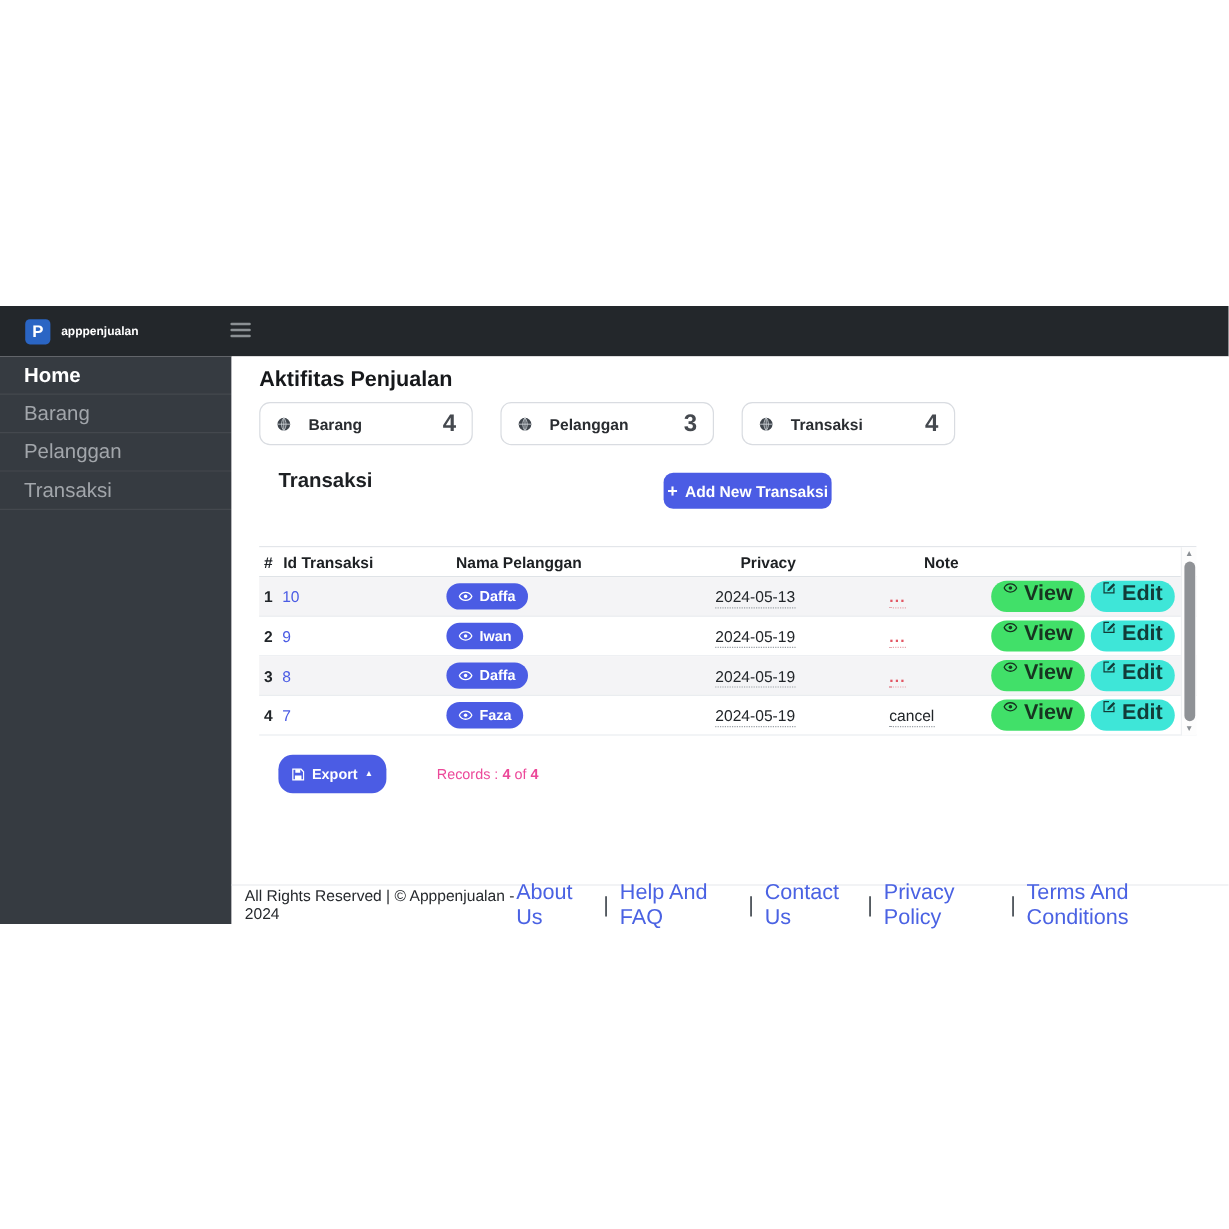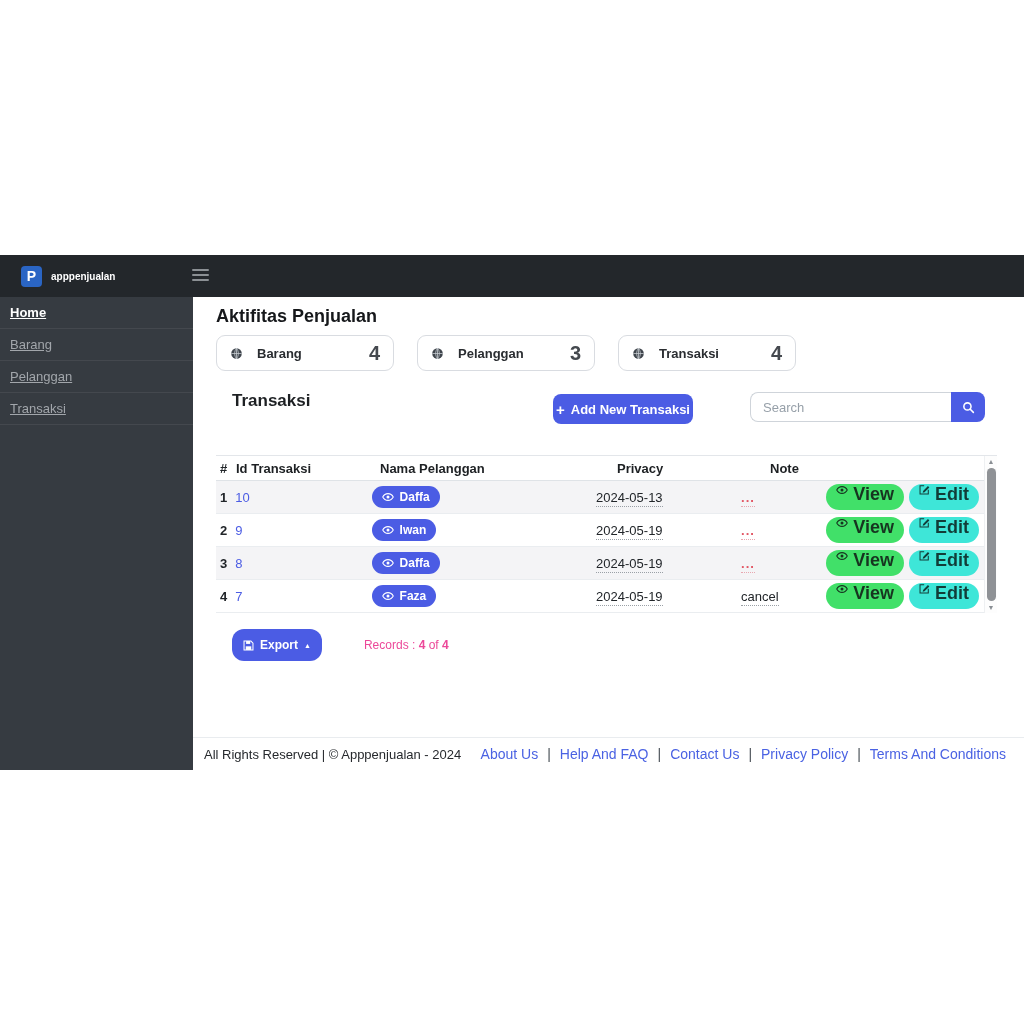--- a/index.html
+++ b/index.html
@@ -13,22 +13,22 @@
   .brand { display:flex; align-items:center; gap:9px; padding-left:21px; cursor:pointer; }
   .brand-logo { width:21px; height:21px; background:#2a65c4; border-radius:4px; color:#fff;
                 font-weight:bold; font-size:14px; display:flex; align-items:center; justify-content:center; }
   .brand-name { color:#fff; font-size:10px; font-weight:600; }
   .hamburger { position:absolute; left:192px; top:14px; width:17px; display:flex;
                flex-direction:column; gap:3px; cursor:pointer; }
   .hamburger span { height:2px; background:#8b9094; border-radius:1px; }
 
   
   .sidebar { position:absolute; left:0; top:297px; width:193px; height:473px; background:#363b41; }
-  .menu-item { height:32px; line-height:32px; padding-left:10px; font-size:13px; color:#a2a6ab;
-               border-bottom:1px solid rgba(255,255,255,.07); cursor:pointer;text-decoration:underline; }
+  .menu-item { height:32px; line-height:32px; padding-left:20px; font-size:17px; color:#a2a6ab;
+               border-bottom:1px solid rgba(255,255,255,.07); cursor:pointer; }
   .menu-item.active { color:#ffffff; font-weight:600; }
 
   
   .content { position:absolute; left:193px; top:297px; width:831px; height:473px; background:#fff; }
   .page-title { position:absolute; left:23px; top:9px; font-size:18px; font-weight:700; color:#16181b; }
 
   .cards { position:absolute; left:23px; top:38px; display:flex; gap:23px; }
   .card { width:178px; height:36px; border:1px solid #d9dce1; border-radius:9px; background:#fff;
           display:flex; align-items:center; padding:0 13px; }
   .card .stat-label { font-size:13px; font-weight:700; color:#2a2d31; margin-left:14px; }
@@ -84,21 +84,21 @@
                 font-size:12px; font-weight:600; font-family:inherit; display:inline-flex;
                 align-items:center; gap:6px; padding:16px 11px; cursor:pointer; }
   .btn-export .caret { font-size:7px; line-height:1; }
   .records { margin-left:42px; font-size:12px; color:#ec4899; }
   .records b { font-weight:700; }
 
   
   .footer { position:absolute; left:0; right:0; top:440px; height:33px; border-top:1px solid #e9ecef;
             display:flex; align-items:center; justify-content:space-between; padding:0 18px 0 11px; }
   .copyright { font-size:13px; color:#26292d; }
-  .flinks { display:flex; align-items:center; gap:9px; font-size:14px; }
+  .flinks { display:flex; align-items:center; gap:9px; font-size:18px; }
   .flinks a { color:#4a62e3; text-decoration:none; cursor:pointer; }
   .flinks .sep { color:#495057; }
 </style>
 </head>
 <body>
 
 <div class="stage">
 
   <div class="navbar">
     <div class="brand">
@@ -154,29 +154,20 @@
   </div>
 </div>
 
     <div class="section-title">Transaksi</div>
 
     <button class="btn-add">
       <span class="plus">+</span>
       <span>Add New Transaksi</span>
     </button>
 
-    <div class="search">
-      <input type="text" placeholder="Search" style="">
-      <button class="search-btn">
-        <svg width="13" height="13" viewBox="0 0 16 16">
-          <circle cx="6.7" cy="6.7" r="4.4" fill="none" stroke="#fff" stroke-width="1.9"></circle>
-          <path d="M10.2 10.2L14 14" stroke="#fff" stroke-width="1.9" stroke-linecap="round"></path>
-        </svg>
-      </button>
-    </div>
 
     <div class="table-wrap">
       <div class="thead">
           <div class="c0">#</div>
           <div class="c1">Id Transaksi</div>
           <div class="c2">Nama Pelanggan</div>
           <div class="c3">Privacy</div>
           <div class="c4">Note</div>
           <div class="c5"></div>
         </div>

